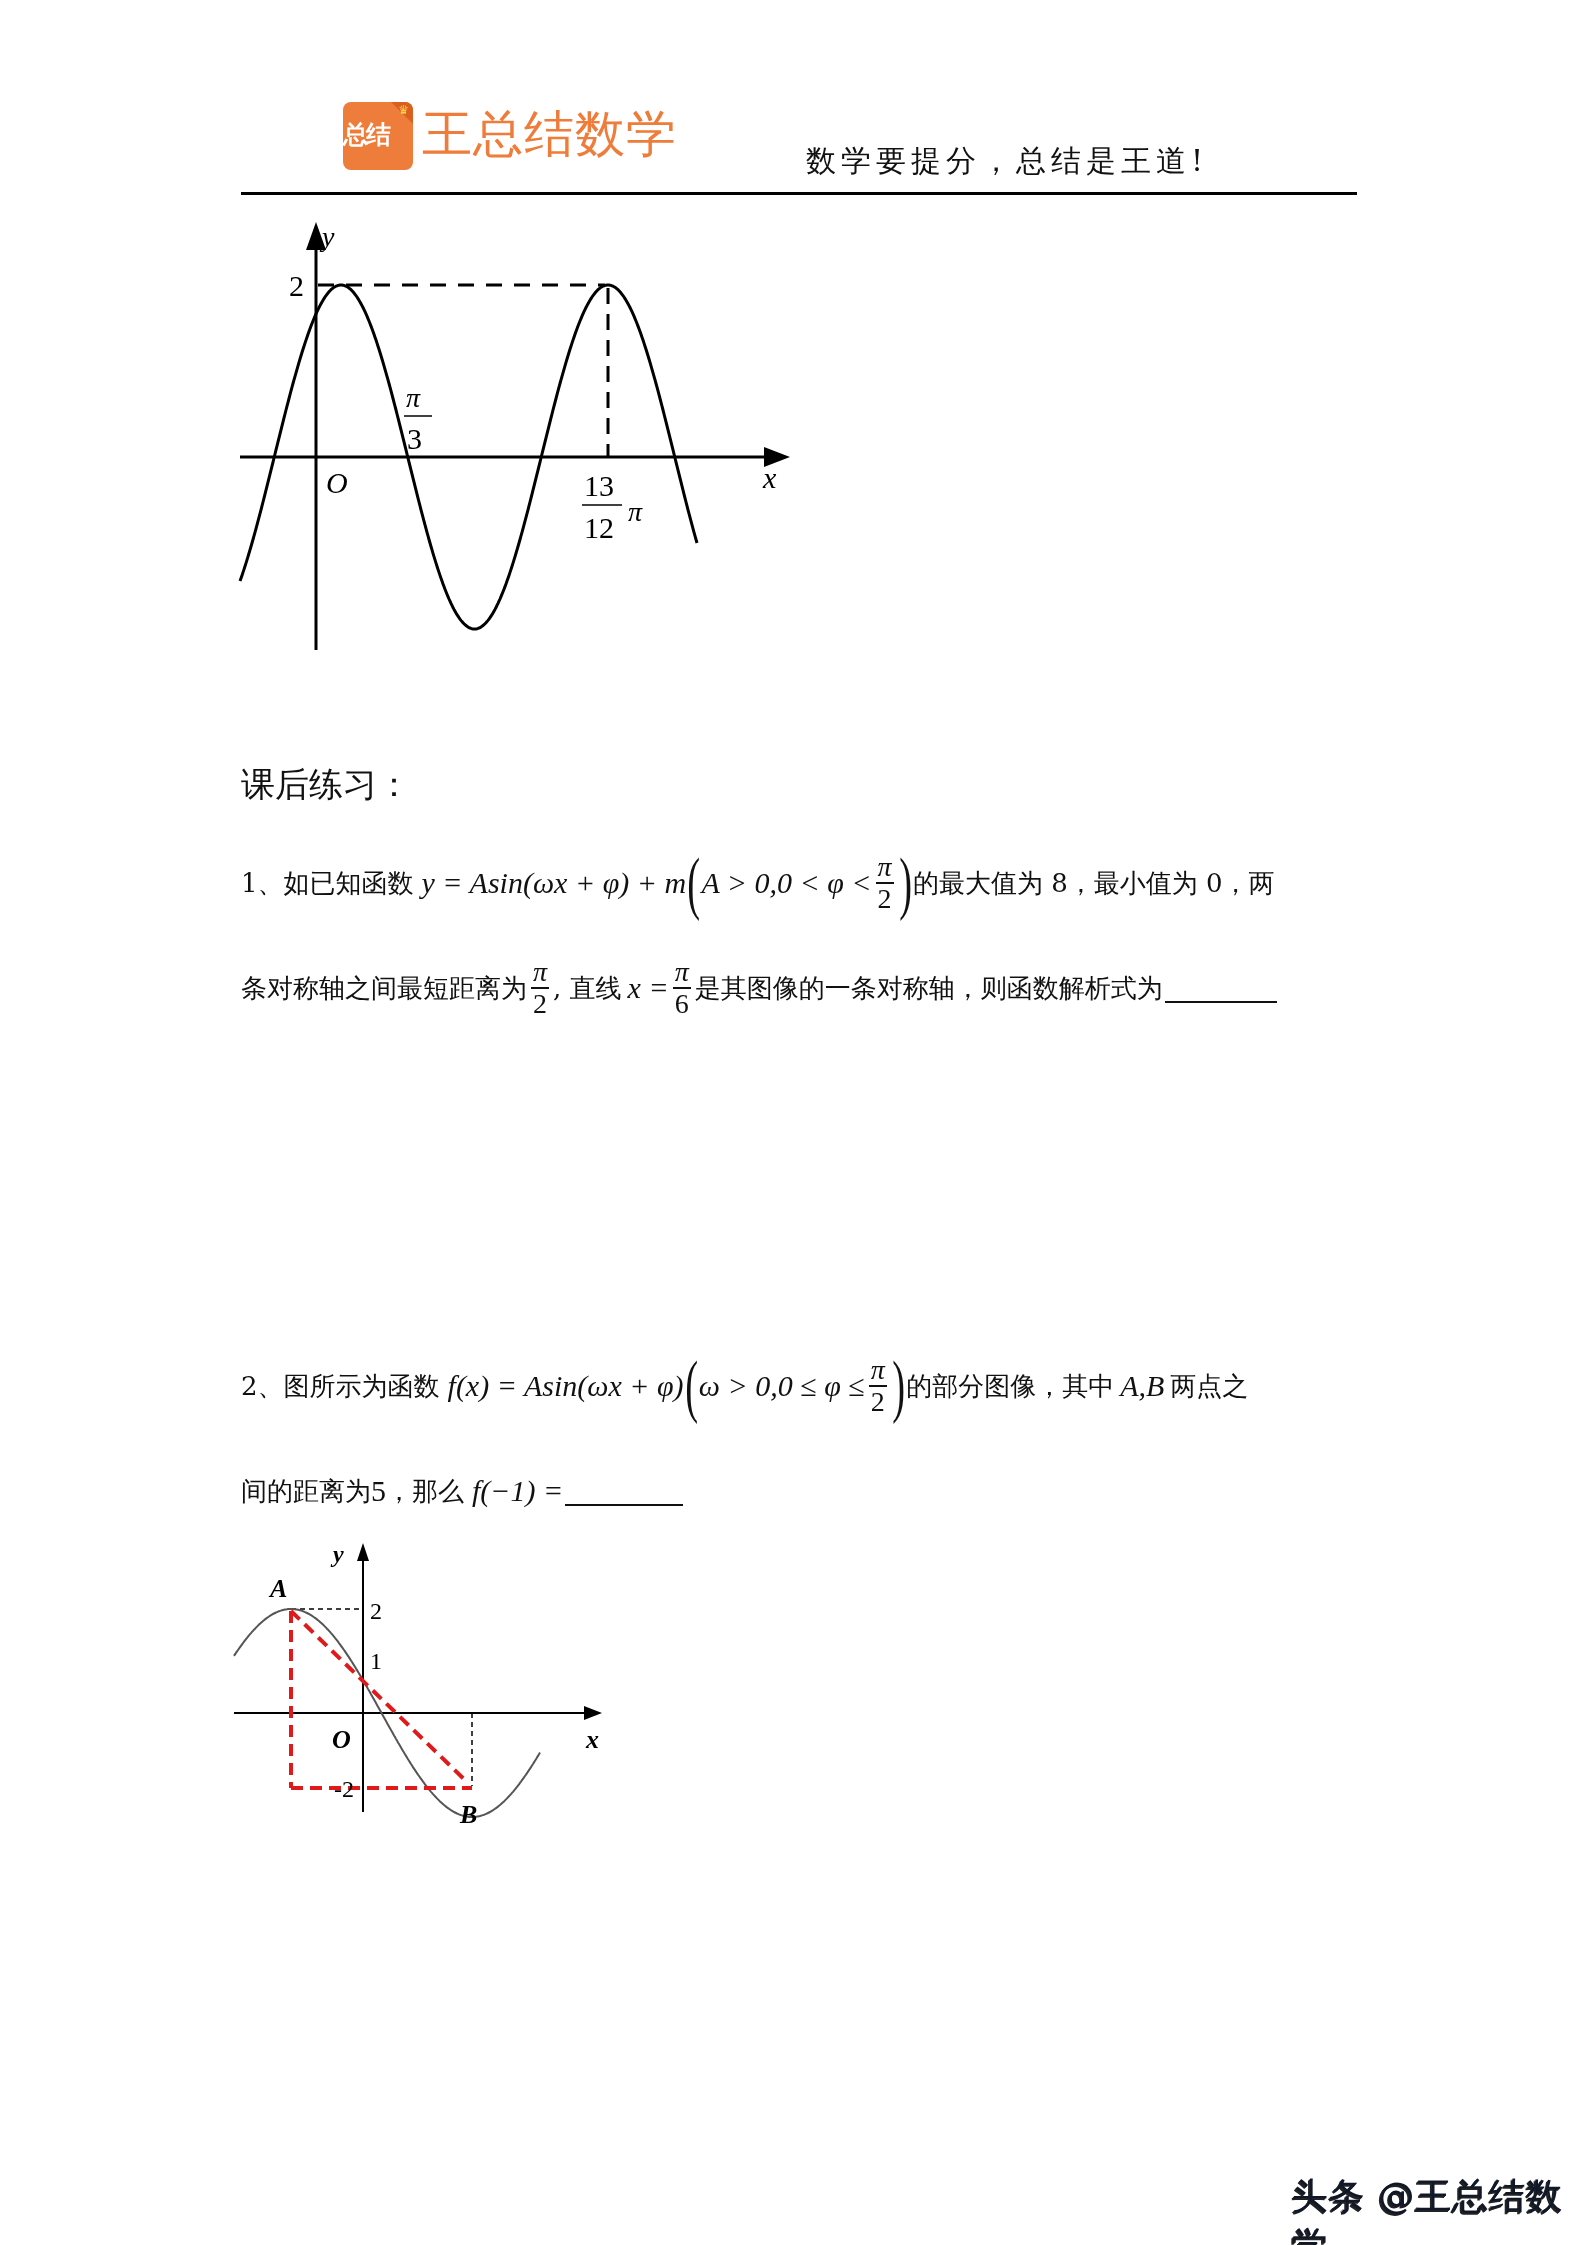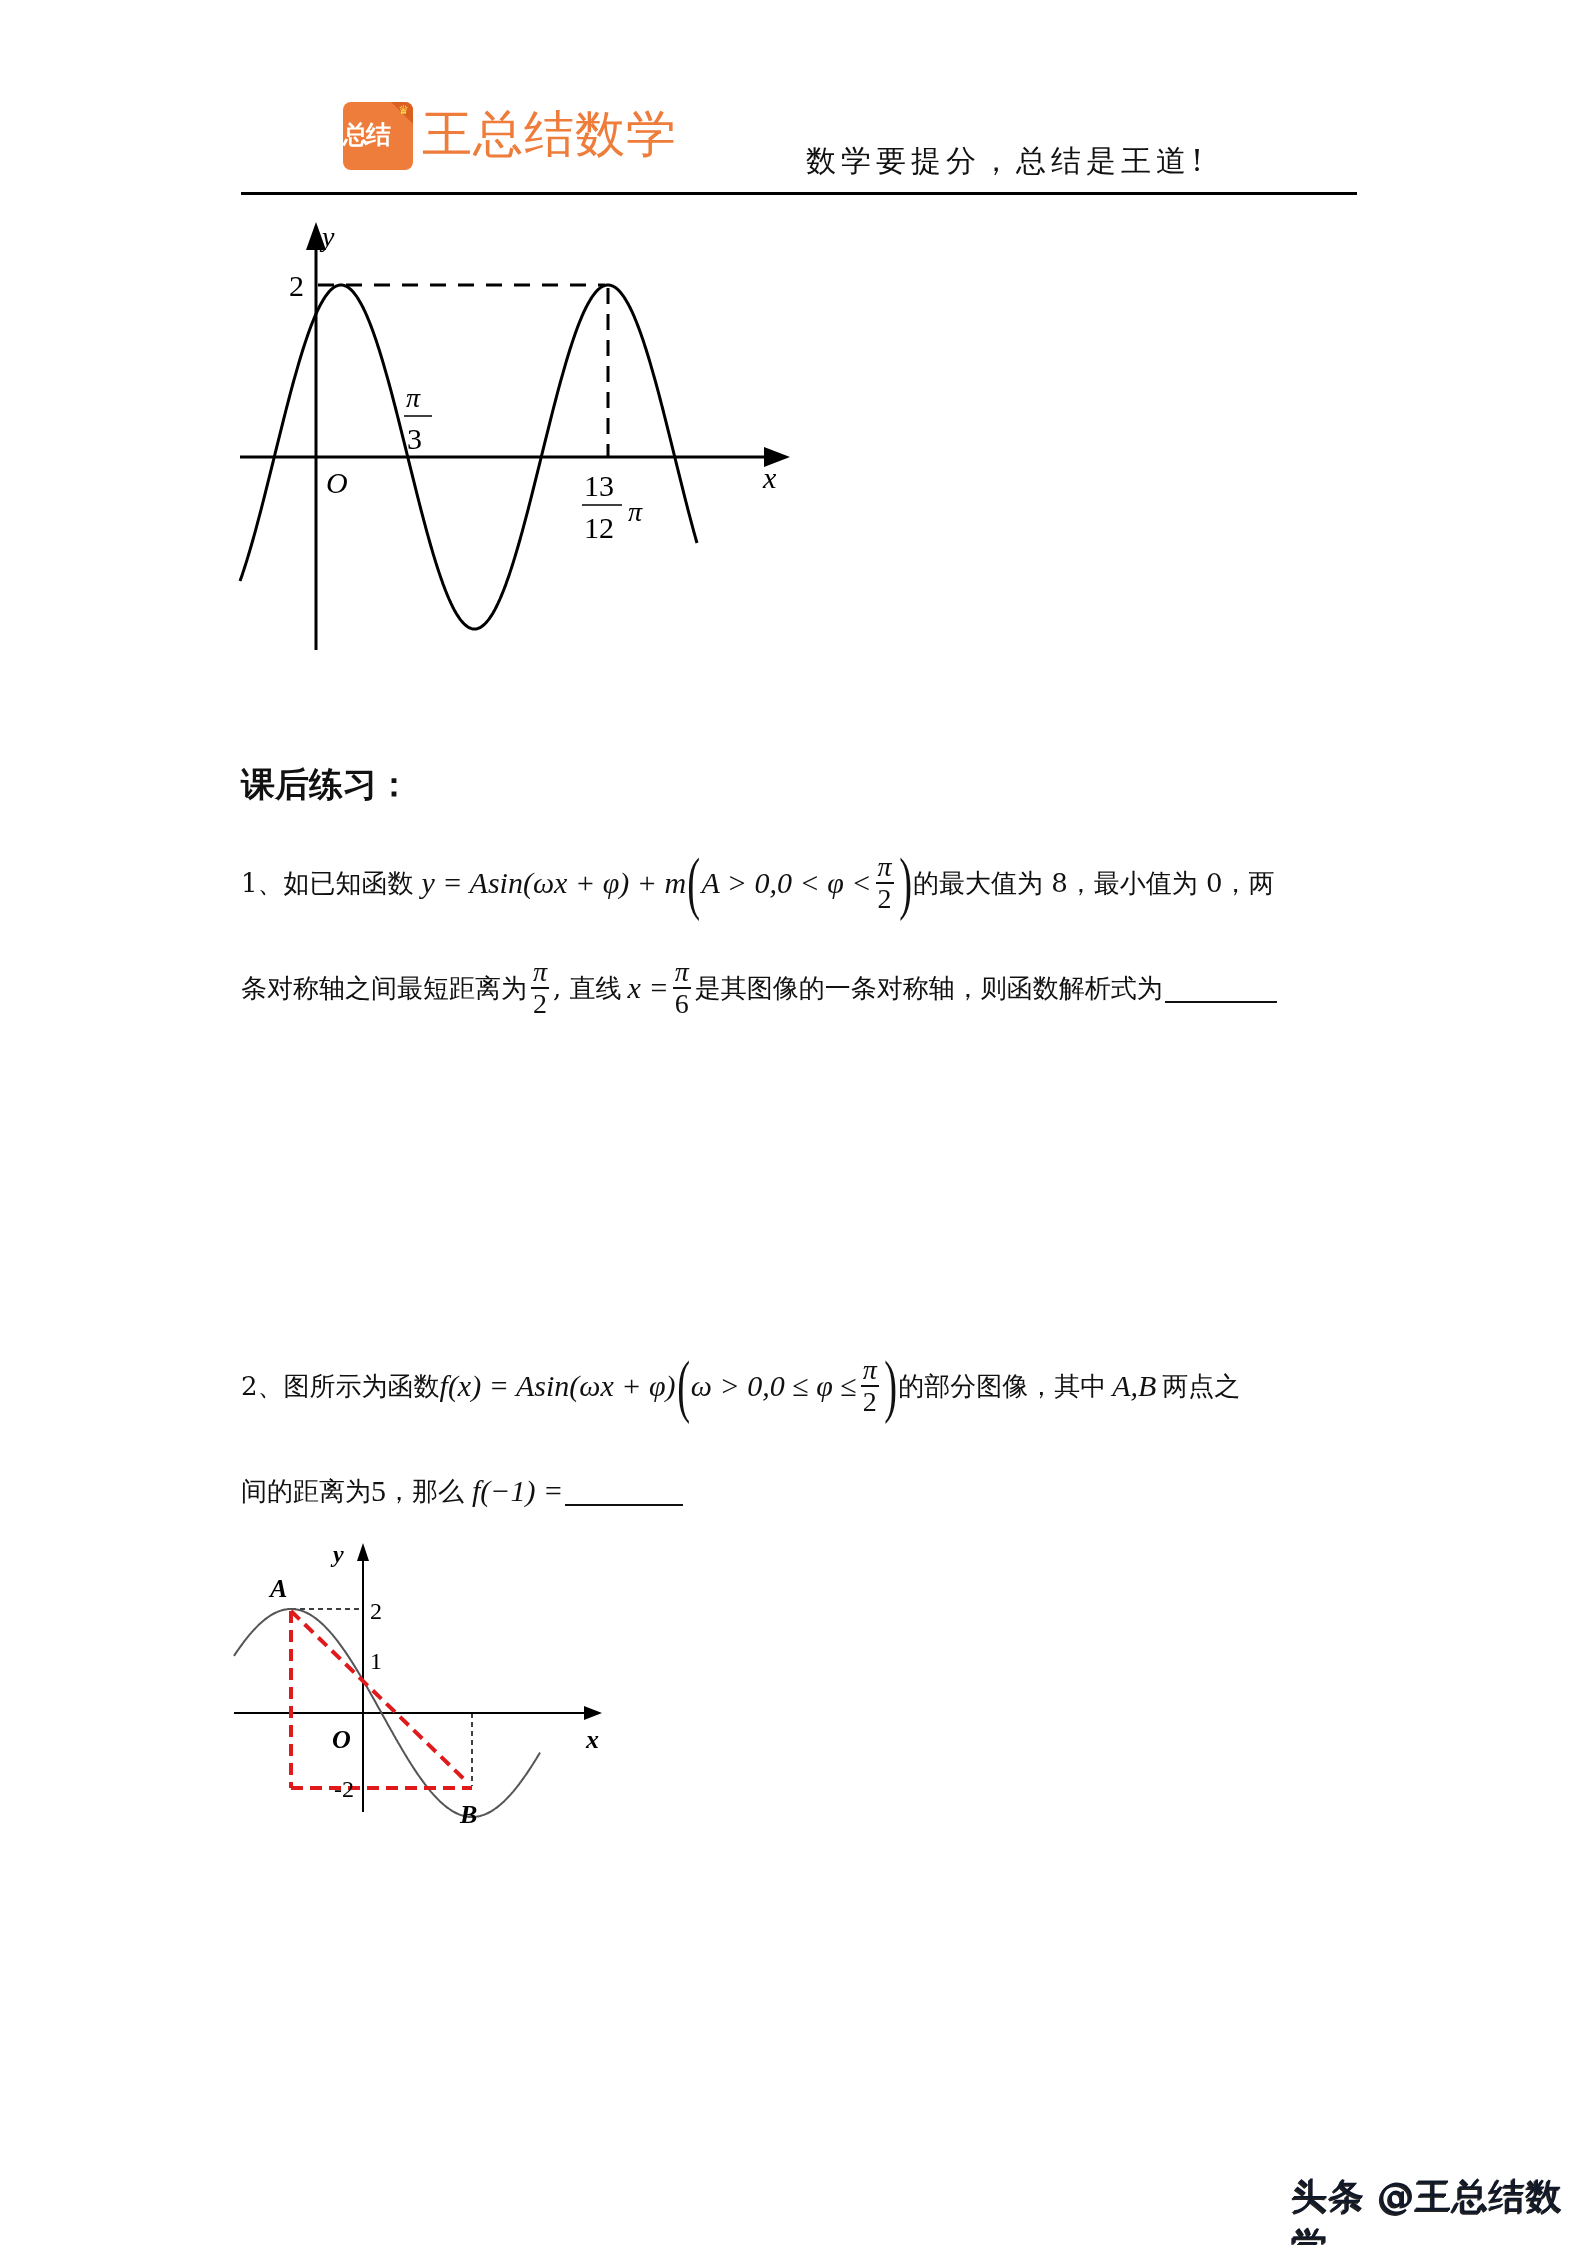--- a/index.html
+++ b/index.html
@@ -8,21 +8,21 @@
   .abs { position:absolute; }
   
   .logo-box { left:343px; top:102px; width:70px; height:68px; background:#ee7c3a; border-radius:8px; overflow:hidden; }
   .logo-box .corner { position:absolute; right:0; top:0; width:0; height:0; border-top:22px solid #d9601f; border-left:22px solid transparent; }
   .logo-box .crown { position:absolute; right:4px; top:2px; font-size:12px; color:#ffd84a; line-height:1; font-family:"DejaVu Sans",sans-serif; }
   .logo-box .logo-text { position:absolute; left:0; right:0; top:16px; text-align:left; color:#fff; font-weight:bold; font-size:25px; letter-spacing:-2px; font-family:"DejaVu Sans",sans-serif; }
   .brand { left:422px; top:104px; font-size:50px; color:#ee7c3a; font-family:"DejaVu Sans",sans-serif; letter-spacing:1px; line-height:60px; }
   .slogan { left:806px; top:141px; font-size:30px; color:#111; letter-spacing:5px; font-family:"DejaVu Serif",serif; line-height:40px; }
   .rule { left:241px; top:192px; width:1116px; height:3px; background:#000; }
   
-  .heading { left:241px; top:762px; font-size:34px; font-weight:bold; line-height:44px; font-family:"DejaVu Sans",sans-serif;text-align:center; }
+  .heading { left:241px; top:762px; font-size:34px; font-weight:normal; line-height:44px; font-family:"DejaVu Sans",sans-serif;text-align:center; }
   .line { position:absolute; left:241px; font-size:26px; line-height:34px; white-space:nowrap; display:flex; align-items:center; }
   .line .m { font-family:"Liberation Serif",serif; font-style:italic; font-size:30px; }
   .line .n { font-family:"Liberation Serif",serif; font-size:30px; }
   .frac { display:inline-flex; flex-direction:column; align-items:center; margin:0 4px; font-family:"Liberation Serif",serif; font-size:28px; line-height:30px; }
   .frac .num { font-style:italic; padding:0 2px; border-bottom:2px solid #111; }
   .frac .den { padding:0 2px; }
   .bigparen { font-family:"Liberation Serif",serif; font-size:70px; line-height:60px; font-weight:100; transform:scaleX(0.55); display:inline-block; margin:0 -4px; }
   .blank { display:inline-block; border-bottom:2px solid #111; height:28px; margin-left:2px; }
   .watermark { left:1292px; top:2172px; font-size:36px; color:#0f172a; font-family:"DejaVu Sans",sans-serif;
                text-shadow: -2px 2px 0 #222, -1px 1px 0 #222; letter-spacing:1px; }
@@ -92,21 +92,21 @@
     <span class="num">π</span>
     <span class="den">6</span>
   </span>
   <span>是其图像的一条对称轴，则函数解析式为</span>
   <span class="blank" style="width:112px;"></span>
 </div>
 
 <div class="line" style="top:1355px;">
   <span>2、</span>
   <span>图所示为函数</span>
-  <span class="m" style="">f(x) = Asin(ωx + φ)</span>
+  <span class="m" style="margin-left:8px;">f(x) = Asin(ωx + φ)</span>
   <span class="bigparen">(</span>
   <span class="m">ω &gt; 0,0 ≤ φ ≤</span>
   <span class="frac">
     <span class="num">π</span>
     <span class="den">2</span>
   </span>
   <span class="bigparen">)</span>
   <span>的部分图像，其中</span>
   <span class="m" style="margin:0 6px;">A,B</span>
   <span>两点之</span>

